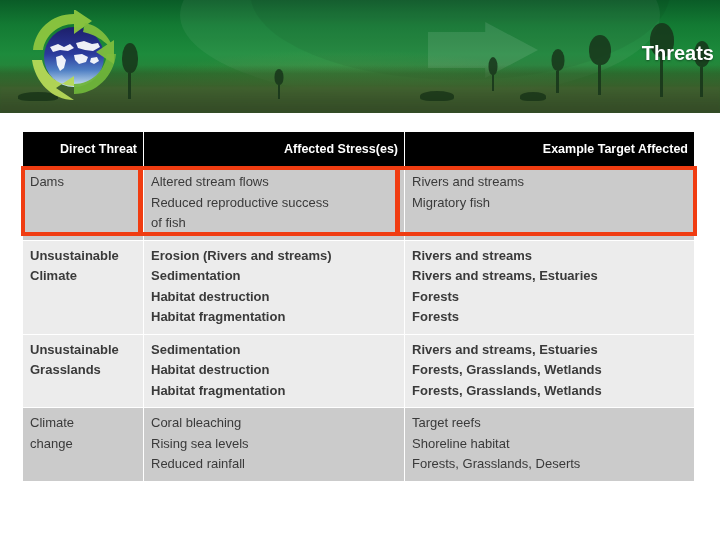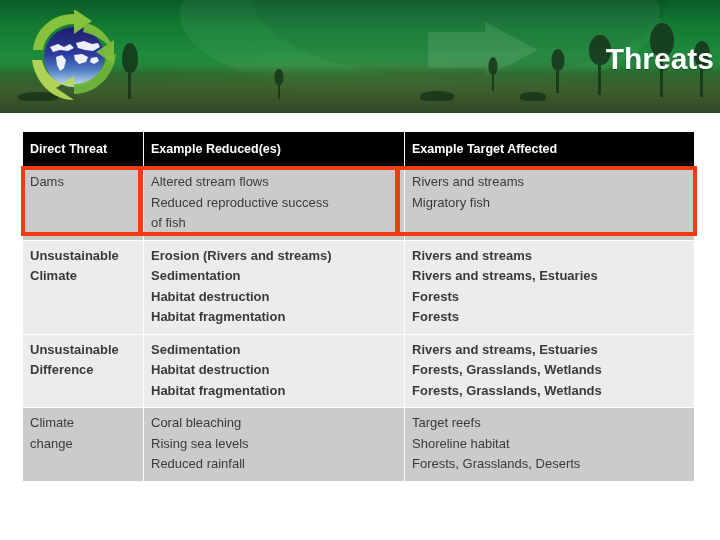--- a/index.html
+++ b/index.html
@@ -121,21 +121,21 @@
     line-height: 36px;
     letter-spacing: 0px;
     text-shadow: 0 1px 2px rgba(0,0,0,0.35);
   }
   .banner-title span { display: block; }
 
   .banner-section {
     position: absolute;
     right: 6px; top: 42px;
     color: #ffffff;
-    font-size: 30px;
+    font-size: 20px;
     font-weight: bold;
     text-shadow: 0 1px 2px rgba(0,0,0,0.4);
   }
 
   
   .table-wrap {
     position: absolute;
     left: 22px; top: 131px;
     width: 671px;
   }
@@ -155,20 +155,21 @@
     font-weight: normal;
   }
   table.t thead th {
     background: #000000;
     color: #ffffff;
     font-weight: bold;
     font-size: 12.5px;
     line-height: 16px;
     padding-top: 9px;
     padding-bottom: 9px;
+    text-align: right;
   }
   col.c1 { width: 120px; }
   col.c2 { width: 260px; }
   col.c3 { width: 289px; }
 
   tr.shade-dark td { background: #cbcbcb; }
   tr.shade-light td { background: #ececec; font-weight: bold; }
 
   
   .hl {
@@ -248,21 +249,21 @@
 <div class="table-wrap">
   <table class="t">
     <colgroup>
         <col class="c1">
         <col class="c2">
         <col class="c3">
       </colgroup>
     <thead>
       <tr>
         <th>Direct Threat</th>
-        <th>Example Reduced(es)</th>
+        <th>Affected Stress(es)</th>
         <th>Example Target Affected</th>
       </tr>
     </thead>
     <tbody id="tbody">
         <tr class="shade-dark">
           <td class="cell-lines">
             <span>Dams</span>
           </td>
           <td class="cell-lines">
             <span>Altered stream flows</span>
@@ -288,21 +289,21 @@
           <td class="cell-lines">
             <span>Rivers and streams</span>
             <span>Rivers and streams, Estuaries</span>
             <span>Forests</span>
             <span>Forests</span>
           </td>
         </tr>
         <tr class="shade-light">
           <td class="cell-lines">
             <span>Unsustainable</span>
-            <span>Difference</span>
+            <span>Grasslands</span>
           </td>
           <td class="cell-lines">
             <span>Sedimentation</span>
             <span>Habitat destruction</span>
             <span>Habitat fragmentation</span>
           </td>
           <td class="cell-lines">
             <span>Rivers and streams, Estuaries</span>
             <span>Forests, Grasslands, Wetlands</span>
             <span>Forests, Grasslands, Wetlands</span>

